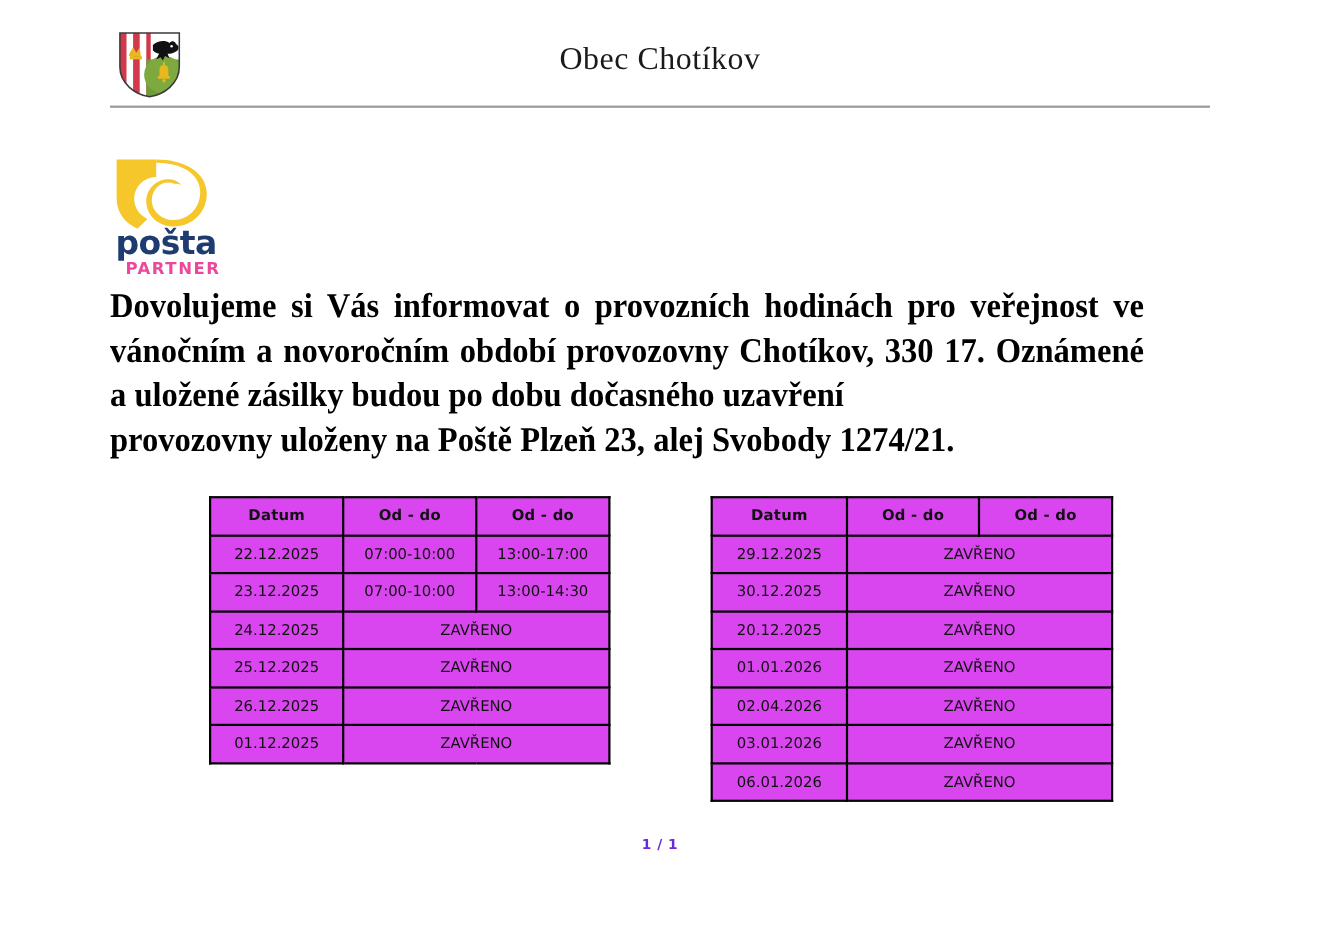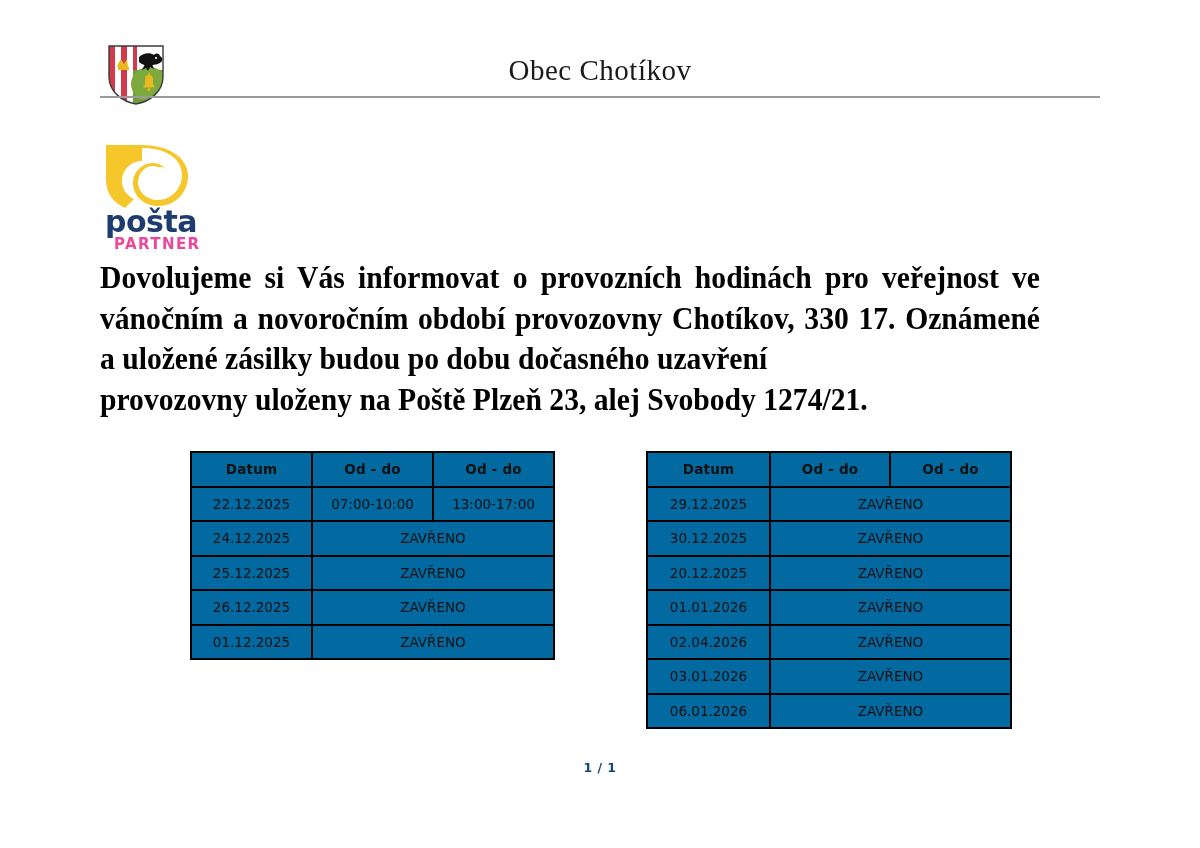--- a/index.html
+++ b/index.html
@@ -21,21 +21,21 @@
     position: relative;
     width: 1200px;
     height: 848px;
     background: #ffffff;
   }
 
   
   .doc-header {
     position: absolute;
     left: 100px;
-    top: 44px;
+    top: 28px;
     width: 1000px;
     height: 62px;
   }
   .crest {
     position: absolute;
     left: 5px;
     top: 0px;
     width: 62px;
     height: 62px;
   }
@@ -128,21 +128,21 @@
   }
   .tbl td, .tbl th {
     border: 2px solid #000000;
     text-align: center;
     vertical-align: middle;
     padding: 0;
     height: 32.5px;
     font-size: 13.5px;
     font-weight: 400;
     color: #111111;
-    background: #0369a1;
+    background: #d946ef;
   }
   .tbl th {
     font-weight: 700;
     font-size: 13.5px;
     letter-spacing: 0.2px;
   }
 
   #table-left {
     left: 190px;
     top: 451px;
@@ -166,21 +166,21 @@
   
   .page-footer {
     position: absolute;
     left: 0;
     top: 760px;
     width: 1200px;
     text-align: center;
     font-family: "DejaVu Sans", sans-serif;
     font-size: 12.5px;
     font-weight: 700;
-    color: #0c4a6e;
+    color: #6d28d9;
     letter-spacing: 0.5px;
   }
 </style>
 </head>
 <body>
 
 <div class="page">
 
   <div class="doc-header">
 
@@ -256,20 +256,25 @@
         <th>Od - do</th>
       </tr>
     </thead>
     <tbody>
         <tr>
           <td>22.12.2025</td>
           <td>07:00-10:00</td>
           <td>13:00-17:00</td>
         </tr>
         <tr>
+          <td>23.12.2025</td>
+          <td>07:00-10:00</td>
+          <td>13:00-14:30</td>
+        </tr>
+        <tr>
           <td>24.12.2025</td>
           <td colspan="2">ZAVŘENO</td>
         </tr>
         <tr>
           <td>25.12.2025</td>
           <td colspan="2">ZAVŘENO</td>
         </tr>
         <tr>
           <td>26.12.2025</td>
           <td colspan="2">ZAVŘENO</td>

